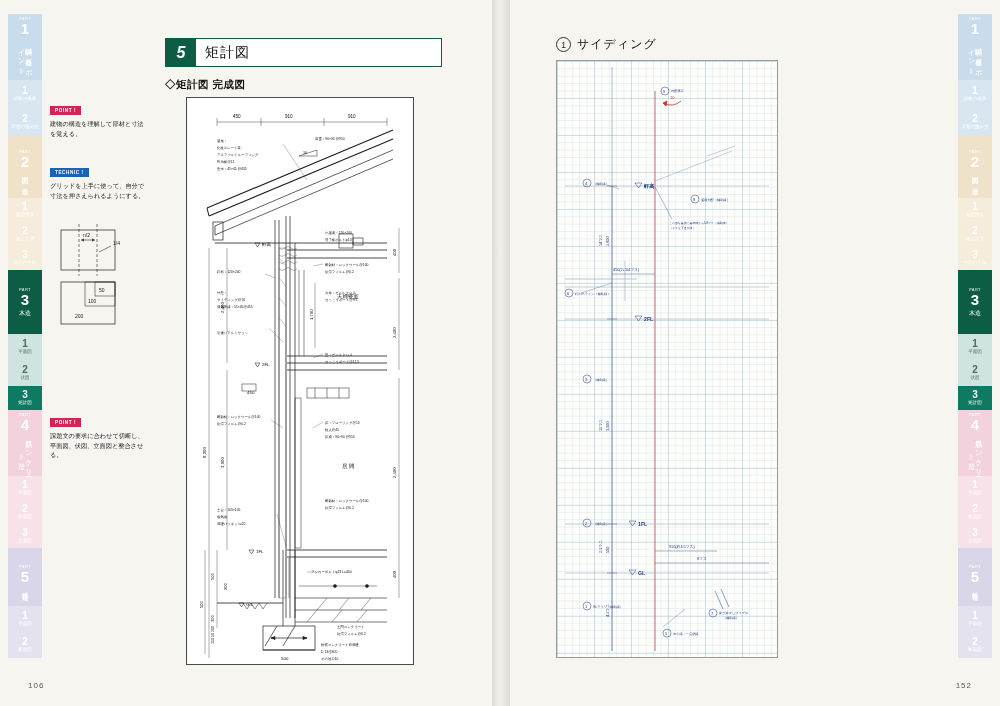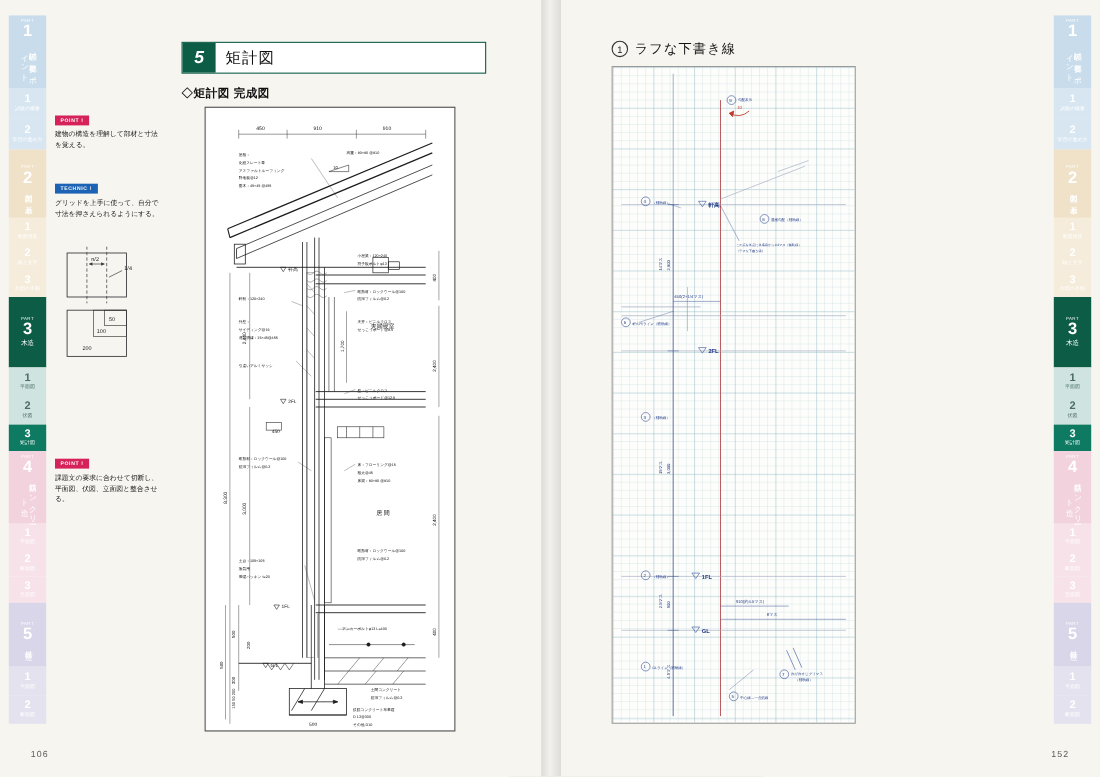--- a/index.html
+++ b/index.html
@@ -497,21 +497,21 @@
       </svg>
     </div>
 
     <div class="pagenum l">106</div>
   </div>
 
   <div class="page page-right">
 
     <div class="step-head" style="left:56px;">
       <div class="circ">1</div>
-      <div class="lbl">ラフな下書き線</div>
+      <div class="lbl">サイディング</div>
     </div>
 
     <div class="grid-frame" style="left:56px;">
       <div class="gridpaper"></div>
       <svg width="220" height="596" viewBox="0 0 220 596" style="position:absolute;inset:0">
 
         <line x1="55" y1="6" x2="55" y2="590" stroke="#8e9bb5" stroke-width=".7"></line>
 
         <line x1="98" y1="30" x2="98" y2="590" stroke="#b0464a" stroke-width=".8"></line>
 

